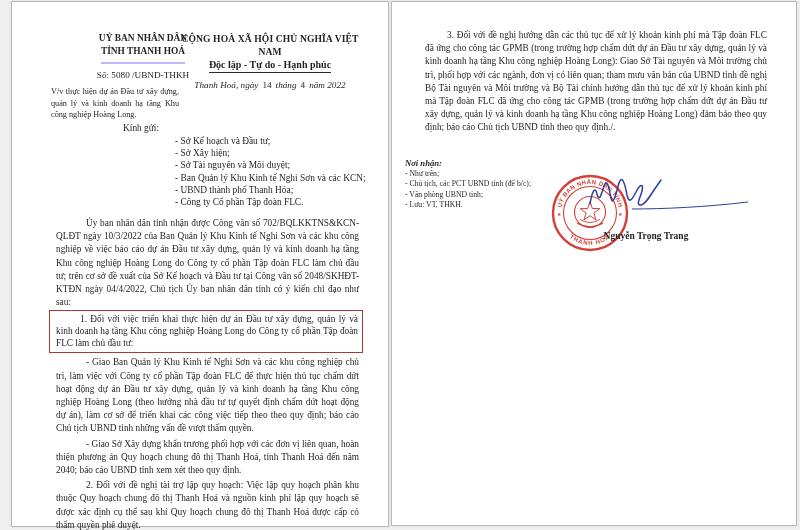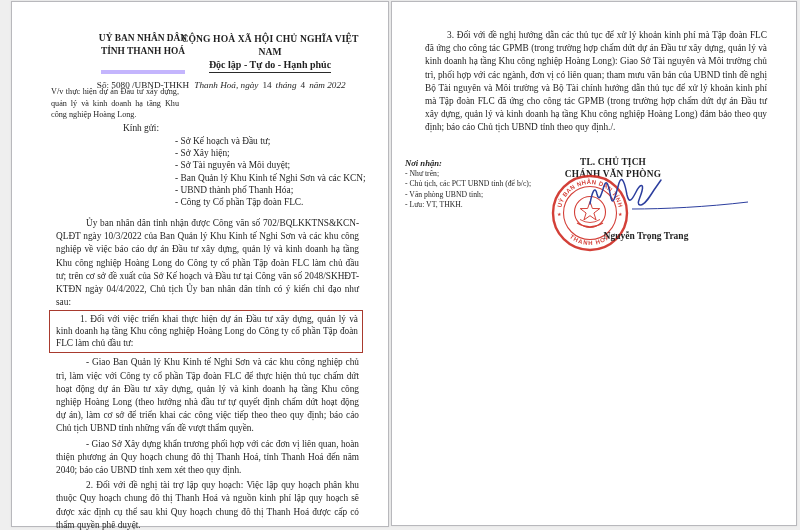--- a/index.html
+++ b/index.html
@@ -13,21 +13,21 @@
     position:absolute;top:1px;background:#ffffff;border:1px solid #b8b8bc;
     box-sizing:border-box;box-shadow:0 0 2px rgba(0,0,0,.08);
   }
   .page1{left:11px;width:378px;height:526px;}
   .page2{left:391px;width:406px;height:525px;padding-left:15px;}
 
   
   .hdr-left{position:absolute;left:41px;top:30px;width:180px;text-align:center;}
   .org-l1{font-weight:bold;font-size:9.4px;line-height:13px;}
   .org-l2{font-weight:bold;font-size:9.4px;line-height:13px;}
-  .org-l2 span{display:inline-block;border-bottom:4px solid #c4b5fd;padding-bottom:12px;}
+  .org-l2 span{display:inline-block;border-bottom:2px solid #c4b5fd;padding-bottom:4px;}
   .doc-no{font-size:9.2px;margin-top:6px;}
   .subject{
     position:absolute;left:39px;top:84px;width:128px;
     font-size:8.2px;line-height:11.5px;text-align:justify;
   }
   .hdr-right{position:absolute;left:167px;top:30px;width:182px;text-align:center;}
   .nat-l1{font-weight:bold;font-size:9.6px;line-height:13px;letter-spacing:.1px;}
   .nat-motto{font-weight:bold;font-size:10px;line-height:13px;}
   .nat-motto span{display:inline-block;border-bottom:1px solid #2a2a2a;padding-bottom:1px;}
   .date-line{font-size:9.2px;margin-top:7px;font-style:italic;}
@@ -124,24 +124,20 @@
     <div class="noinhan">
       <div class="noinhan-label">Nơi nhận:</div>
       <div class="noinhan-items">
         <div>- Như trên;</div>
         <div>- Chủ tịch, các PCT UBND tỉnh (để b/c);</div>
         <div>- Văn phòng UBND tỉnh;</div>
         <div>- Lưu: VT, THKH.</div>
       </div>
     </div>
 
-    <div class="sign-title">
-      <div>TL. CHỦ TỊCH</div>
-      <div>CHÁNH VĂN PHÒNG</div>
-    </div>
 
     <svg class="seal" viewBox="0 0 80 80">
       <defs>
         <path id="arcTop" d="M 11,40 A 29,29 0 0 1 69,40"></path>
         <path id="arcBot" d="M 8,40 A 32,32 0 0 0 72,40"></path>
       </defs>
       <g fill="none" stroke="#d03028">
         <circle cx="40" cy="40" r="37" stroke-width="2.4"></circle>
         <circle cx="40" cy="40" r="26.5" stroke-width="1.1"></circle>
 

